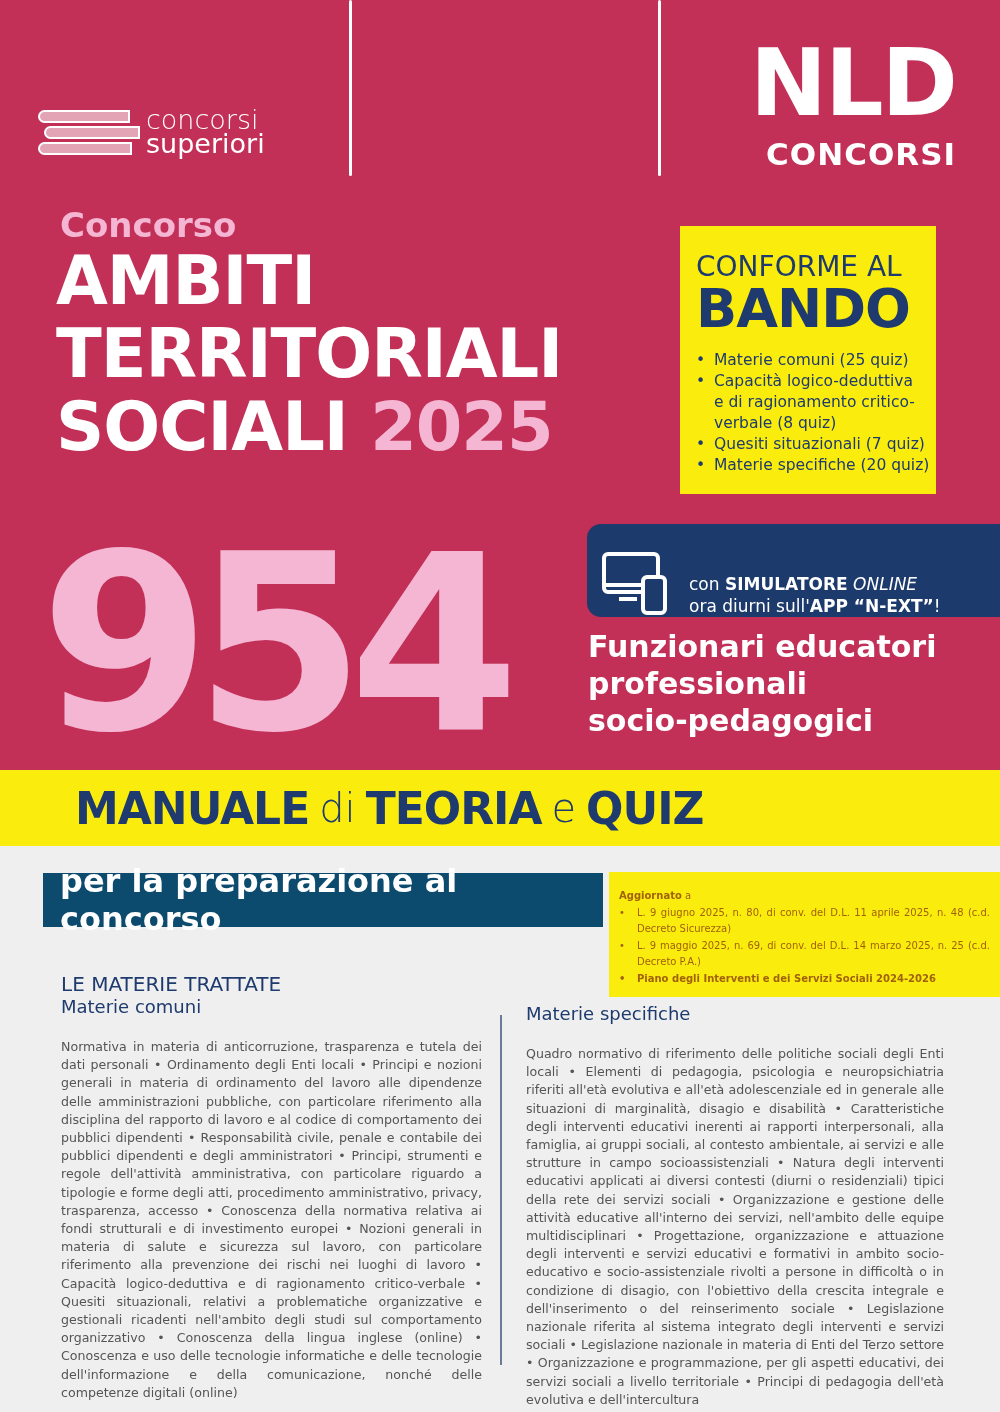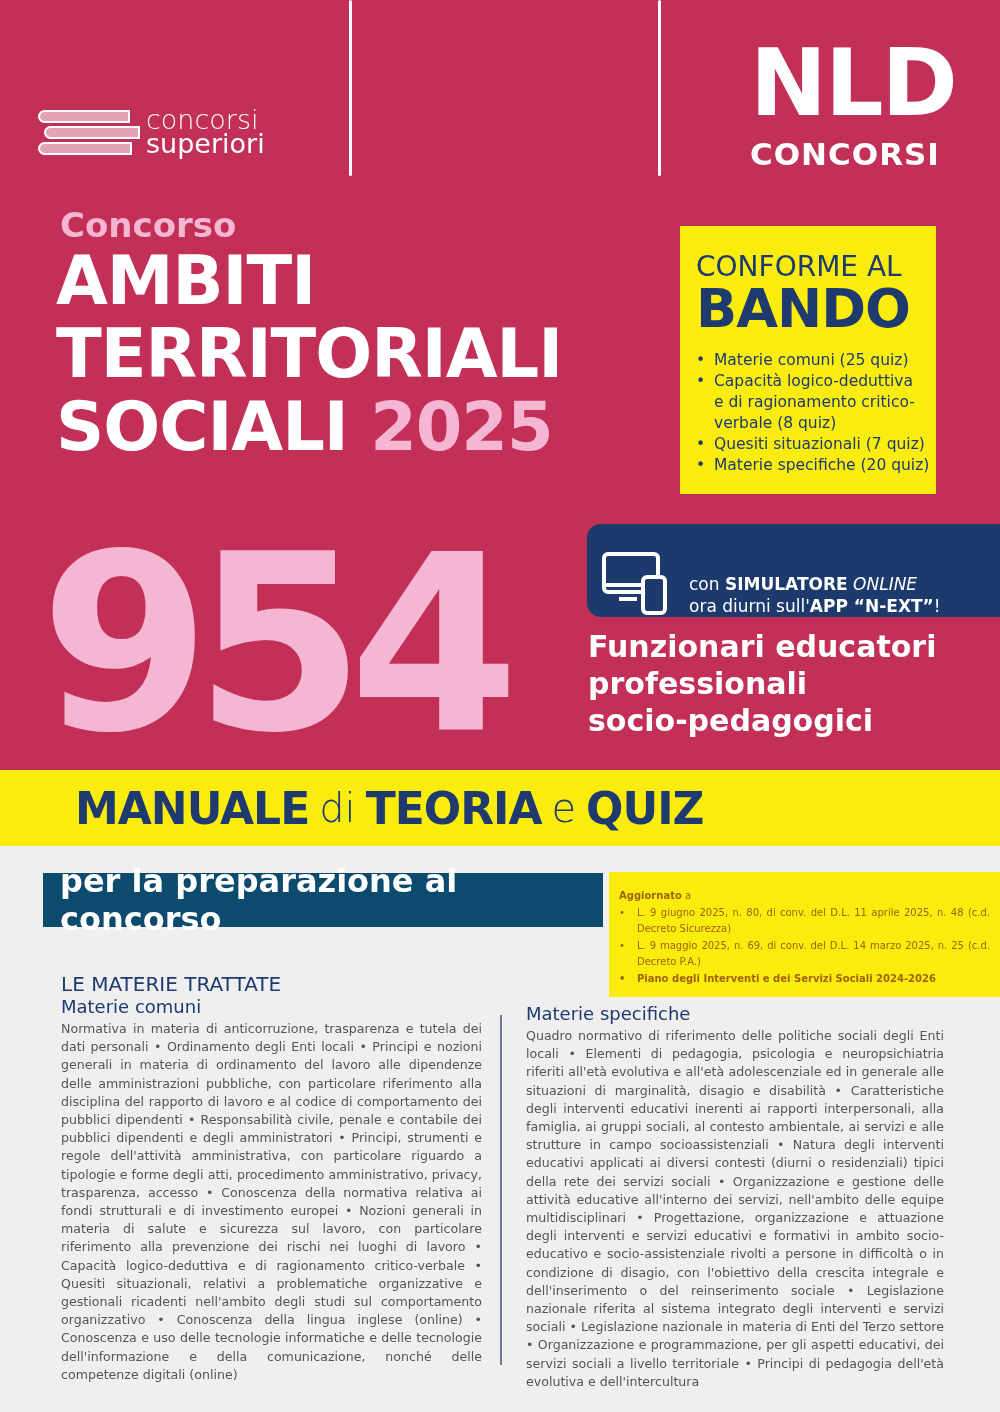--- a/index.html
+++ b/index.html
@@ -4,21 +4,21 @@
 <style>
 *{box-sizing:border-box;margin:0;padding:0}
 body{width:1000px;height:1412px;overflow:hidden;background:#efefef;font-family:"DejaVu Sans",sans-serif;position:relative}
 .top{position:absolute;left:0;top:0;width:1000px;height:772px;background:#c23058}
 .vline{position:absolute;width:3px;background:#fff;border-radius:2px}
 .cs-logo{position:absolute;left:38px;top:108px;display:flex;align-items:center}
 .books{display:flex;flex-direction:column;gap:3px;margin-right:6px}
 .book{height:13px;border:2px solid #fff;border-radius:7px 0 0 7px;background:#e3a5b5}
 .cs-text{color:#fff;font-size:27px;line-height:24px;font-family:"DejaVu Sans",sans-serif}
 .cs-text .l1{font-weight:300;letter-spacing:0px}
-.nld{position:absolute;left:750px;top:40px;color:#fff;text-align:left}
+.nld{position:absolute;left:750px;top:40px;color:#fff;text-align:right}
 .nld .big{font-size:92px;font-weight:bold;line-height:88px;letter-spacing:-2px;font-family:"DejaVu Sans",sans-serif}
 .nld .small{font-size:31px;font-weight:bold;letter-spacing:1px;margin-top:8px}
 .concorso{position:absolute;left:60px;top:205px;color:#f4b6d3;font-size:34px;font-weight:bold}
 .title{position:absolute;left:56px;top:245px;color:#fff;font-size:67px;font-weight:bold;line-height:73px;letter-spacing:-1px;font-family:"DejaVu Sans",sans-serif}
 .title .yr{color:#f4b6d3}
 .bando{position:absolute;left:680px;top:226px;width:256px;height:268px;background:#faed0e;padding:26px 0 0 16px;color:#1e3a6e}
 .bando .h1{font-size:28px;line-height:30px}
 .bando .h2{font-size:54px;font-weight:bold;line-height:54px;letter-spacing:-1px}
 .bando ul{list-style:none;margin-top:14px}
 .bando li{font-size:15.5px;line-height:21px;padding-left:18px;position:relative}
@@ -31,21 +31,21 @@
 .ybar{position:absolute;left:0;top:770px;width:1000px;height:76px;background:#faed0e;padding-left:75px;display:flex;align-items:center;color:#1e3a6e}
 .ybar .b{font-size:44px;font-weight:bold;letter-spacing:-1px}
 .ybar .n{font-size:40px;font-weight:300;margin:0 10px}
 .prep{position:absolute;left:43px;top:873px;width:560px;height:54px;background:#0c4a6e;color:#fff;font-size:32px;display:flex;align-items:center;padding-left:17px;font-weight:700}
 .aggi{position:absolute;left:609px;top:872px;width:391px;height:125px;background:#faed0e;padding:16px 10px 0 10px;color:#a16207;font-size:10px;line-height:16.6px}
 .aggi ul{list-style:none}
 .aggi li{padding-left:18px;position:relative;text-align:justify}
 .aggi li::before{content:"•";position:absolute;left:0}
 .mt-head{position:absolute;left:61px;top:972px;color:#1e3a6e;font-size:20px;font-weight:500}
 .col{position:absolute;color:#555;font-size:12.6px;line-height:18.2px;text-align:justify}
-.col h3{color:#1e3a6e;font-size:18px;font-weight:normal;line-height:22px;margin-bottom:2px}
+.col h3{color:#1e3a6e;font-size:18px;font-weight:normal;line-height:22px;margin-bottom:20px}
 .divider{position:absolute;left:500px;top:1015px;width:2px;height:350px;background:#6b7a99}
 </style>
 </head>
 <body>
 
 <div class="top"></div>
 <div class="vline" style="left:349px;top:0;height:176px"></div>
 <div class="vline" style="left:658px;top:0;height:176px"></div>
 
 <div class="cs-logo">

